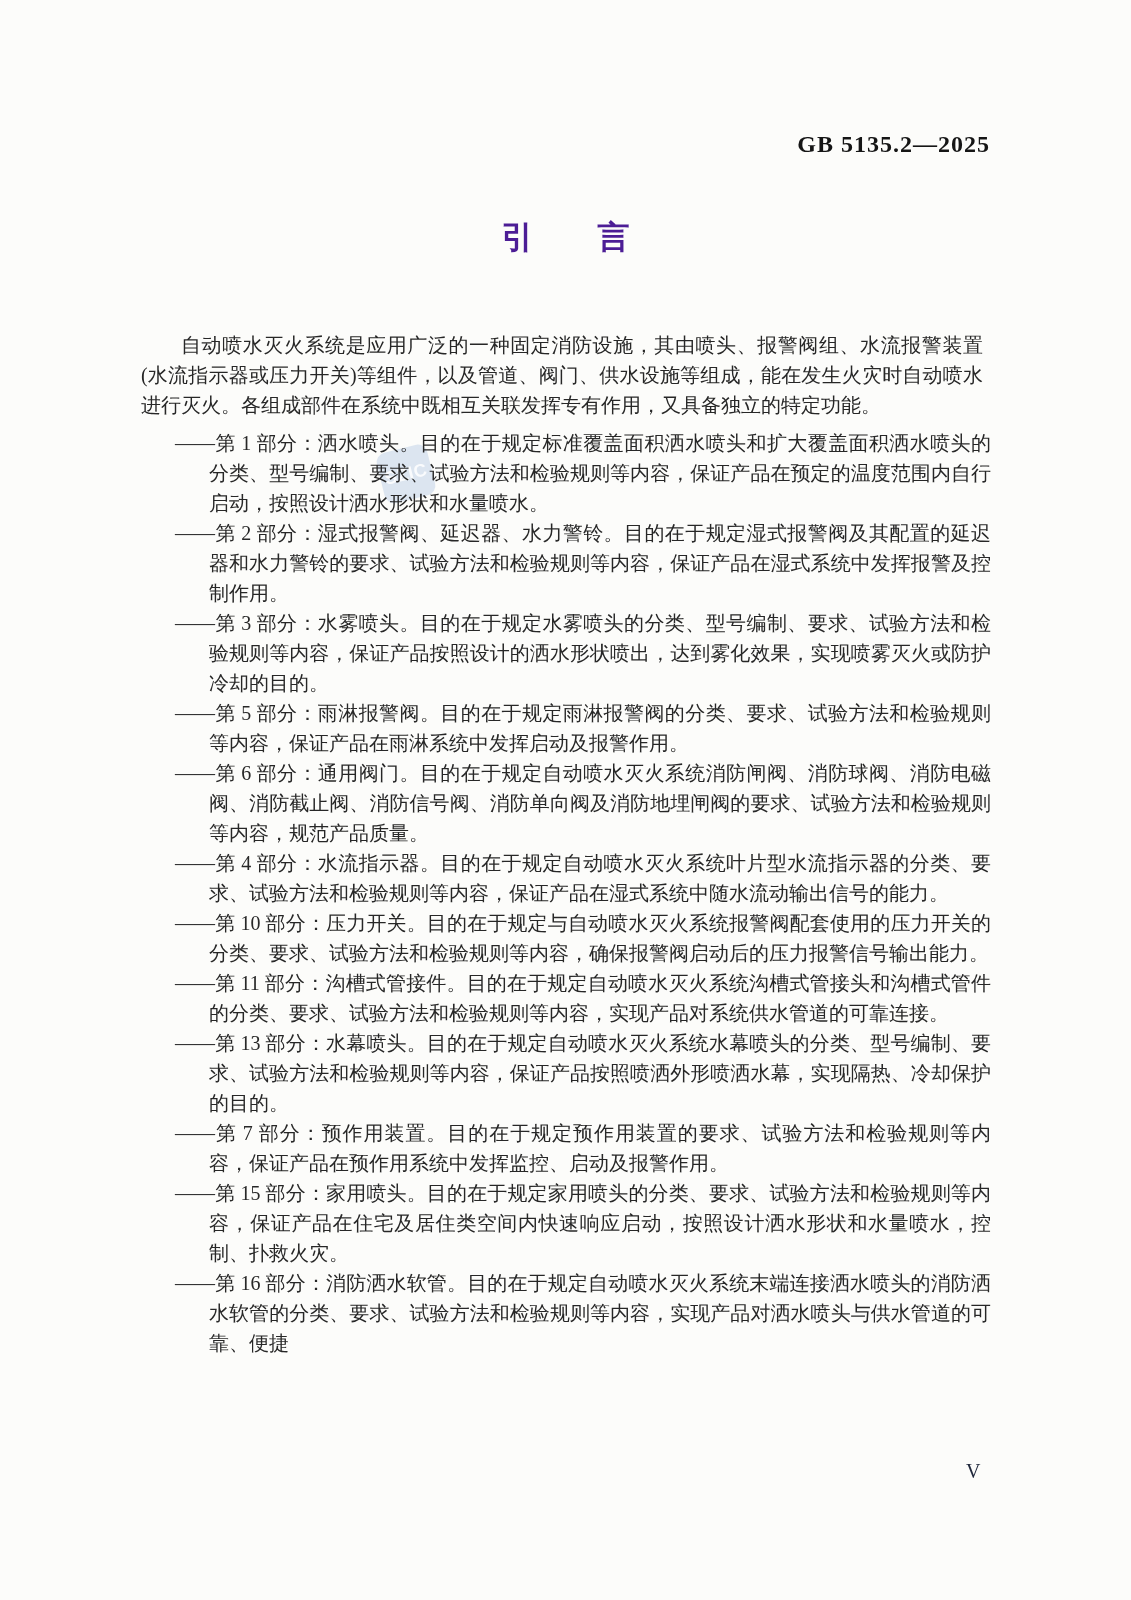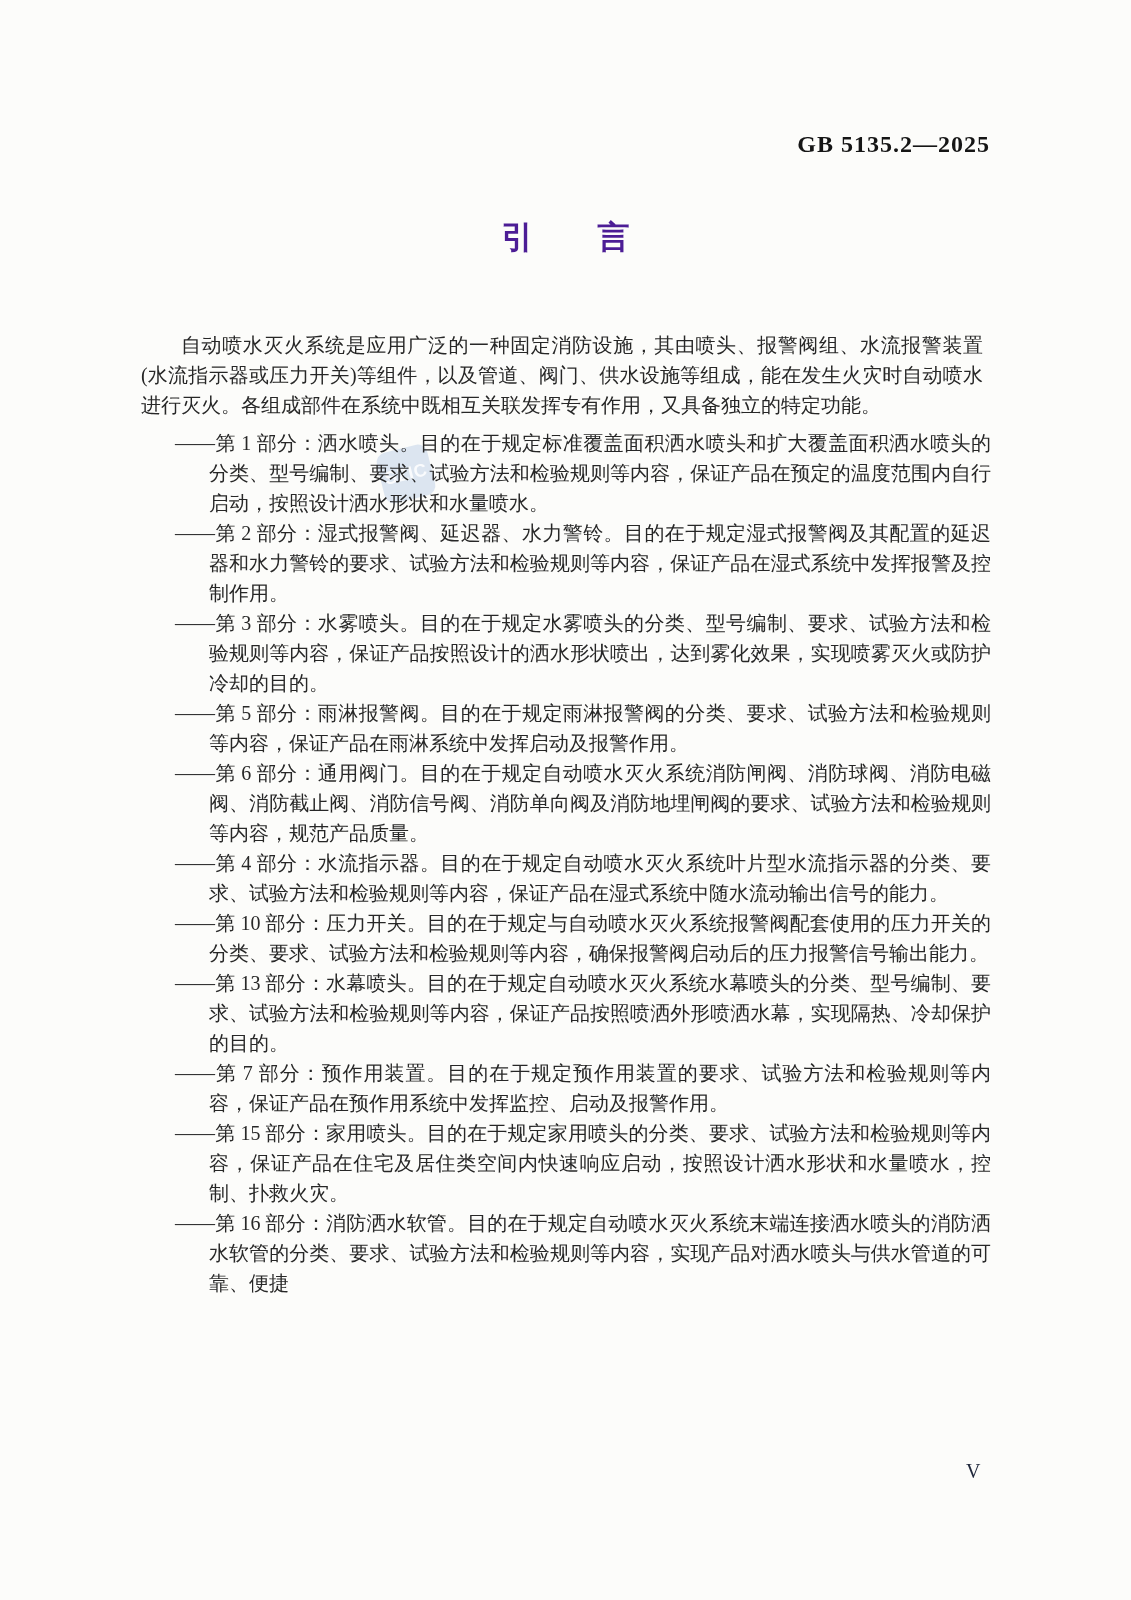--- a/index.html
+++ b/index.html
@@ -101,20 +101,21 @@
     <p class="para">自动喷水灭火系统是应用广泛的一种固定消防设施，其由喷头、报警阀组、水流报警装置(水流指示器或压力开关)等组件，以及管道、阀门、供水设施等组成，能在发生火灾时自动喷水进行灭火。各组成部件在系统中既相互关联发挥专有作用，又具备独立的特定功能。</p>
 
     <div class="list">
       <div class="list-item"><span class="item-dash">——</span><span>第 1 部分：洒水喷头。目的在于规定标准覆盖面积洒水喷头和扩大覆盖面积洒水喷头的分类、型号编制、要求、试验方法和检验规则等内容，保证产品在预定的温度范围内自行启动，按照设计洒水形状和水量喷水。</span></div>
       <div class="list-item"><span class="item-dash">——</span><span>第 2 部分：湿式报警阀、延迟器、水力警铃。目的在于规定湿式报警阀及其配置的延迟器和水力警铃的要求、试验方法和检验规则等内容，保证产品在湿式系统中发挥报警及控制作用。</span></div>
       <div class="list-item"><span class="item-dash">——</span><span>第 3 部分：水雾喷头。目的在于规定水雾喷头的分类、型号编制、要求、试验方法和检验规则等内容，保证产品按照设计的洒水形状喷出，达到雾化效果，实现喷雾灭火或防护冷却的目的。</span></div>
       <div class="list-item"><span class="item-dash">——</span><span>第 5 部分：雨淋报警阀。目的在于规定雨淋报警阀的分类、要求、试验方法和检验规则等内容，保证产品在雨淋系统中发挥启动及报警作用。</span></div>
       <div class="list-item"><span class="item-dash">——</span><span>第 6 部分：通用阀门。目的在于规定自动喷水灭火系统消防闸阀、消防球阀、消防电磁阀、消防截止阀、消防信号阀、消防单向阀及消防地埋闸阀的要求、试验方法和检验规则等内容，规范产品质量。</span></div>
       <div class="list-item"><span class="item-dash">——</span><span>第 4 部分：水流指示器。目的在于规定自动喷水灭火系统叶片型水流指示器的分类、要求、试验方法和检验规则等内容，保证产品在湿式系统中随水流动输出信号的能力。</span></div>
       <div class="list-item"><span class="item-dash">——</span><span>第 10 部分：压力开关。目的在于规定与自动喷水灭火系统报警阀配套使用的压力开关的分类、要求、试验方法和检验规则等内容，确保报警阀启动后的压力报警信号输出能力。</span></div>
+      <div class="list-item"><span class="item-dash">——</span><span>第 11 部分：沟槽式管接件。目的在于规定自动喷水灭火系统沟槽式管接头和沟槽式管件的分类、要求、试验方法和检验规则等内容，实现产品对系统供水管道的可靠连接。</span></div>
       <div class="list-item"><span class="item-dash">——</span><span>第 13 部分：水幕喷头。目的在于规定自动喷水灭火系统水幕喷头的分类、型号编制、要求、试验方法和检验规则等内容，保证产品按照喷洒外形喷洒水幕，实现隔热、冷却保护的目的。</span></div>
       <div class="list-item"><span class="item-dash">——</span><span>第 7 部分：预作用装置。目的在于规定预作用装置的要求、试验方法和检验规则等内容，保证产品在预作用系统中发挥监控、启动及报警作用。</span></div>
       <div class="list-item"><span class="item-dash">——</span><span>第 15 部分：家用喷头。目的在于规定家用喷头的分类、要求、试验方法和检验规则等内容，保证产品在住宅及居住类空间内快速响应启动，按照设计洒水形状和水量喷水，控制、扑救火灾。</span></div>
       <div class="list-item"><span class="item-dash">——</span><span>第 16 部分：消防洒水软管。目的在于规定自动喷水灭火系统末端连接洒水喷头的消防洒水软管的分类、要求、试验方法和检验规则等内容，实现产品对洒水喷头与供水管道的可靠、便捷</span></div>
     </div>
   </div>
 
   <div class="page-number">V</div>
 
 </div>

